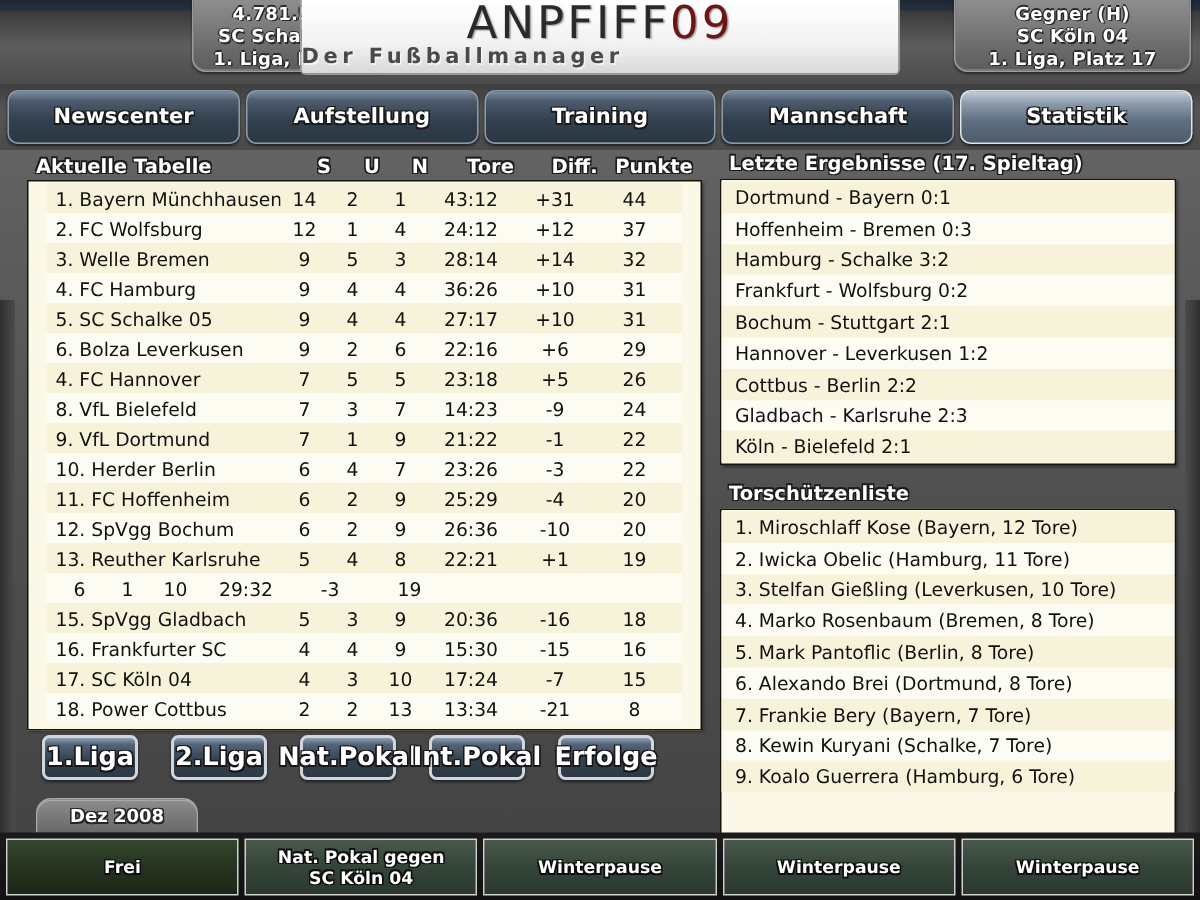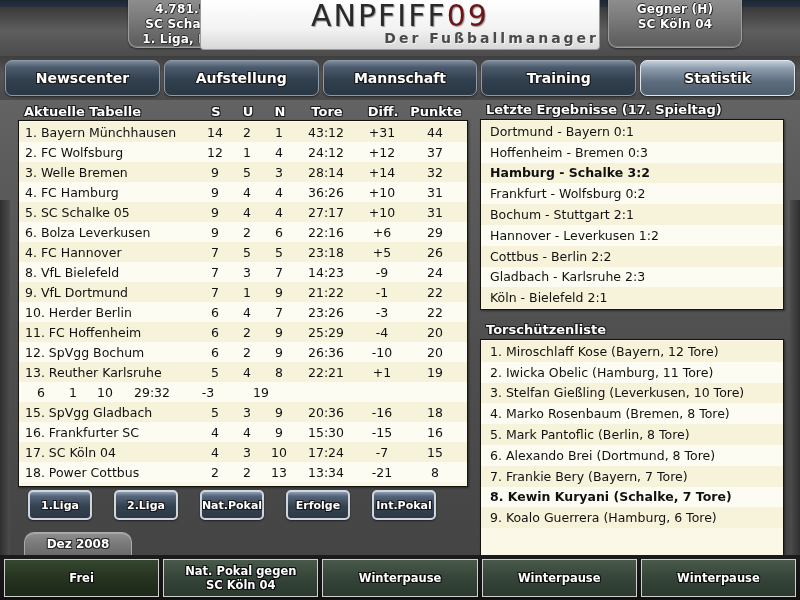--- a/index.html
+++ b/index.html
@@ -32,39 +32,39 @@
     text-align: center;
     padding-top: 2px;
   }
   .hdr-plate .ln {
     font-size: 12px; font-weight: bold; color: #ffffff;
     line-height: 15px; letter-spacing: .2px;
     text-shadow: 1px 1px 0 #2a2a2a, -1px 0 0 #2a2a2a, 0 -1px 0 #2a2a2a;
     white-space: nowrap;
   }
   #money-plate { left: 128px; top: 0; width: 132px; height: 48px; }
-  #opponent-plate { left: 608px; top: 0; width: 134px; height: 48px; }
+  #opponent-plate { left: 636px; top: 0; width: 158px; height: 48px; }
 
   .logo-plate {
     position: absolute; left: 200px; top: 0; width: 400px; height: 50px;
     background: linear-gradient(180deg,#ffffff 0%,#f2f2f2 60%,#d8d8d8 100%);
     border: 1px solid #9a9a9a; border-top: none;
     border-radius: 0 0 4px 4px;
     overflow: hidden;
   }
   .logo-main {
     text-align: center; font-size: 30px; font-weight: normal;
     font-family: "DejaVu Sans", sans-serif;
     letter-spacing: 2px; line-height: 30px; margin-top: 1px;
     color: #2a2a2a;
     text-shadow: 1px 1px 1px rgba(120,120,120,.7);
   }
   .logo-main .yr { color: #6d1414; }
   .logo-sub {
-    text-align: right; font-size: 14px; font-weight: bold;
+    text-align: left; font-size: 14px; font-weight: bold;
     letter-spacing: 3px; color: #4a4a4a; line-height: 15px;
     text-shadow: 1px 1px 0 rgba(255,255,255,.6);
   }
 
   
   .navbar {
     position: absolute; top: 56px; left: 0; width: 800px; height: 44px;
     background: linear-gradient(180deg,#3e3e3e 0%,#565656 40%,#4a4a4a 100%);
     display: flex; align-items: center; gap: 4px; padding: 0 5px;
   }
@@ -107,21 +107,21 @@
   }
   #standings-head .h-team { flex: 1; }
   #standings-head .c { text-align: center; }
   .col-s { width: 32px; }
   .col-u { width: 32px; }
   .col-n { width: 32px; }
   .col-tore { width: 62px; }
   .col-diff { width: 50px; }
   .col-pkt { width: 56px; }
 
-  #standings-list { height: 367px; padding: 1px 0; }
+  #standings-list { height: 367px; padding: 1px 12px; }
   .srow {
     display: flex; align-items: center; height: 20px;
     padding: 0 4px 0 6px;
     font-size: 12.5px; color: #111111;
     position: relative;
   }
   .srow.odd { background: #f7f3da; }
   .srow.even { background: #fdfcf2; }
   .srow.hl { font-weight: normal; }
   .srow .team { flex: 1; white-space: nowrap; overflow: hidden; }
@@ -136,37 +136,37 @@
   #results-list { height: 191px; padding: 1px 0; }
   #scorers-wrap { position: absolute; left: 480px; top: 222px; width: 304px; }
   #scorers-list { height: 242px; padding: 1px 0; }
   .rrow {
     display: flex; align-items: center; height: 20.8px;
     padding: 0 6px 0 9px; font-size: 12.5px; color: #111111;
     white-space: nowrap; overflow: hidden;
   }
   .rrow.odd { background: #f7f3da; }
   .rrow.even { background: #fdfcf2; }
-  .rrow.hl { font-weight: bold; }
+  .rrow.hl { font-weight: normal; }
 
   
   #filterbar {
     position: absolute; left: 28px; top: 390px;
     display: flex; gap: 22px;
   }
   .fbtn {
     width: 64px; height: 30px; border-radius: 5px;
     background: linear-gradient(180deg,#8fa0b2 0%,#55657a 16%,#34424f 55%,#2c3945 100%);
     border: 2px solid #cfd6dd;
     display: flex; align-items: center; justify-content: center;
     box-shadow: 0 1px 2px rgba(0,0,0,.55);
     cursor: pointer;
   }
   .fbtn span {
-    font-size: 11px; font-weight: bold; color: #ffffff; white-space: nowrap;
+    font-size: 17px; font-weight: bold; color: #ffffff; white-space: nowrap;
     text-shadow: 1px 1px 0 #17171a, -1px -1px 0 #17171a, 1px -1px 0 #17171a, -1px 1px 0 #17171a;
   }
 
   
   #month-tab {
     position: absolute; left: 24px; top: 432px;
     width: 108px; height: 23px;
     border-radius: 10px 10px 0 0;
     background: linear-gradient(180deg,#8e8e8e 0%,#7b7b7b 45%,#6a6a6a 100%);
     border: 1px solid #a8a8a8; border-bottom: none;
@@ -222,35 +222,36 @@
     <div class="logo-plate">
       <div class="logo-main">
         <span>ANPFIFF</span><span class="yr">09</span>
       </div>
       <div class="logo-sub">Der Fußballmanager</div>
     </div>
 
     <div class="hdr-plate" id="opponent-plate">
       <div class="ln">Gegner (H)</div>
       <div class="ln">SC Köln 04</div>
+      <div class="ln">1. Liga, Platz 17</div>
     </div>
   </div>
 
   <div class="navbar" id="navbar">
       <div class="navtab">
         <span>Newscenter</span>
       </div>
       <div class="navtab">
         <span>Aufstellung</span>
       </div>
       <div class="navtab">
+        <span>Training</span>
+      </div>
+      <div class="navtab">
         <span>Mannschaft</span>
-      </div>
-      <div class="navtab">
-        <span>Training</span>
       </div>
       <div class="navtab active">
         <span>Statistik</span>
       </div>
     </div>
 
   <div class="content">
     <div class="edge-l"></div>
     <div class="edge-r"></div>
 
@@ -463,24 +464,24 @@
         <div class="fbtn">
           <span>1.Liga</span>
         </div>
         <div class="fbtn">
           <span>2.Liga</span>
         </div>
         <div class="fbtn">
           <span>Nat.Pokal</span>
         </div>
         <div class="fbtn">
+          <span>Int.Pokal</span>
+        </div>
+        <div class="fbtn">
           <span>Erfolge</span>
-        </div>
-        <div class="fbtn">
-          <span>Int.Pokal</span>
         </div>
       </div>
 
     <div id="month-tab">
       <span>Dez 2008</span>
     </div>
   </div>
 
   <div class="statusbar" id="statusbar">
       <div class="sbox first">

